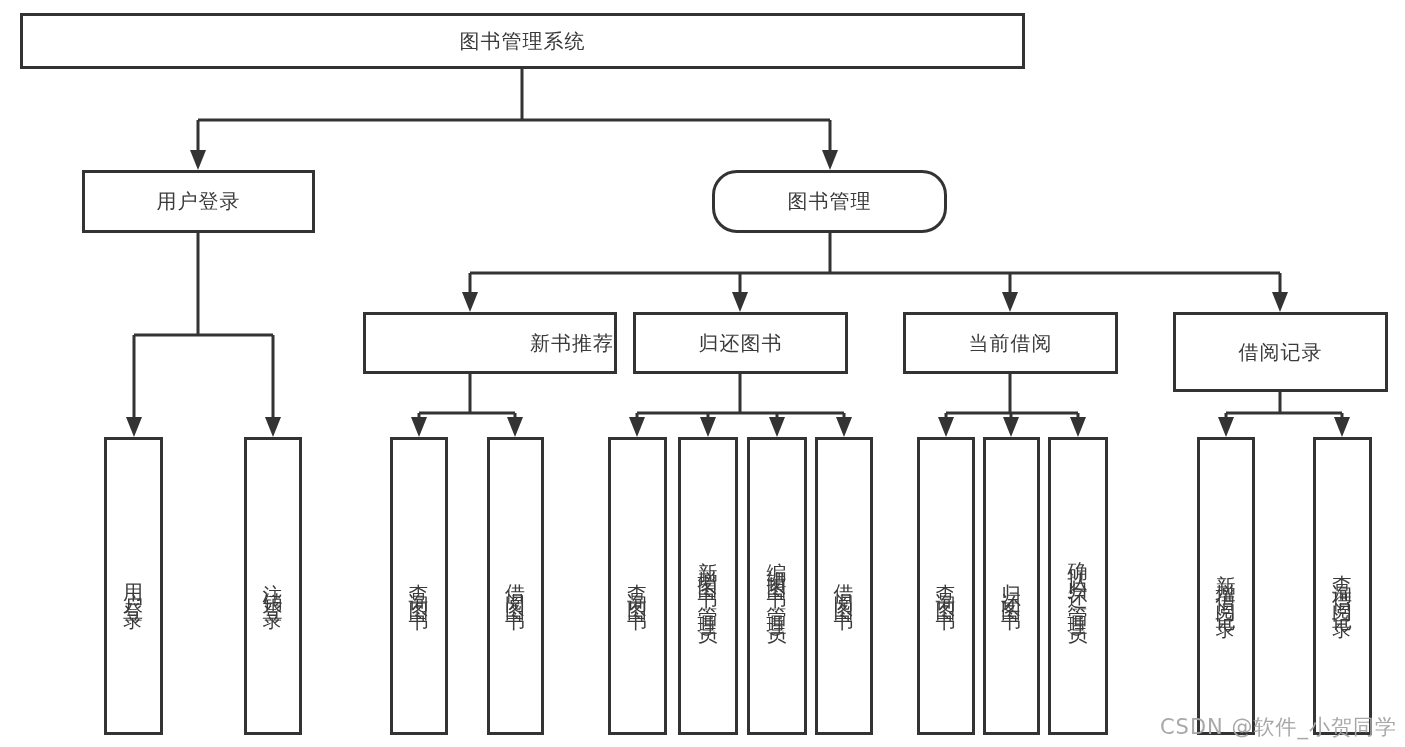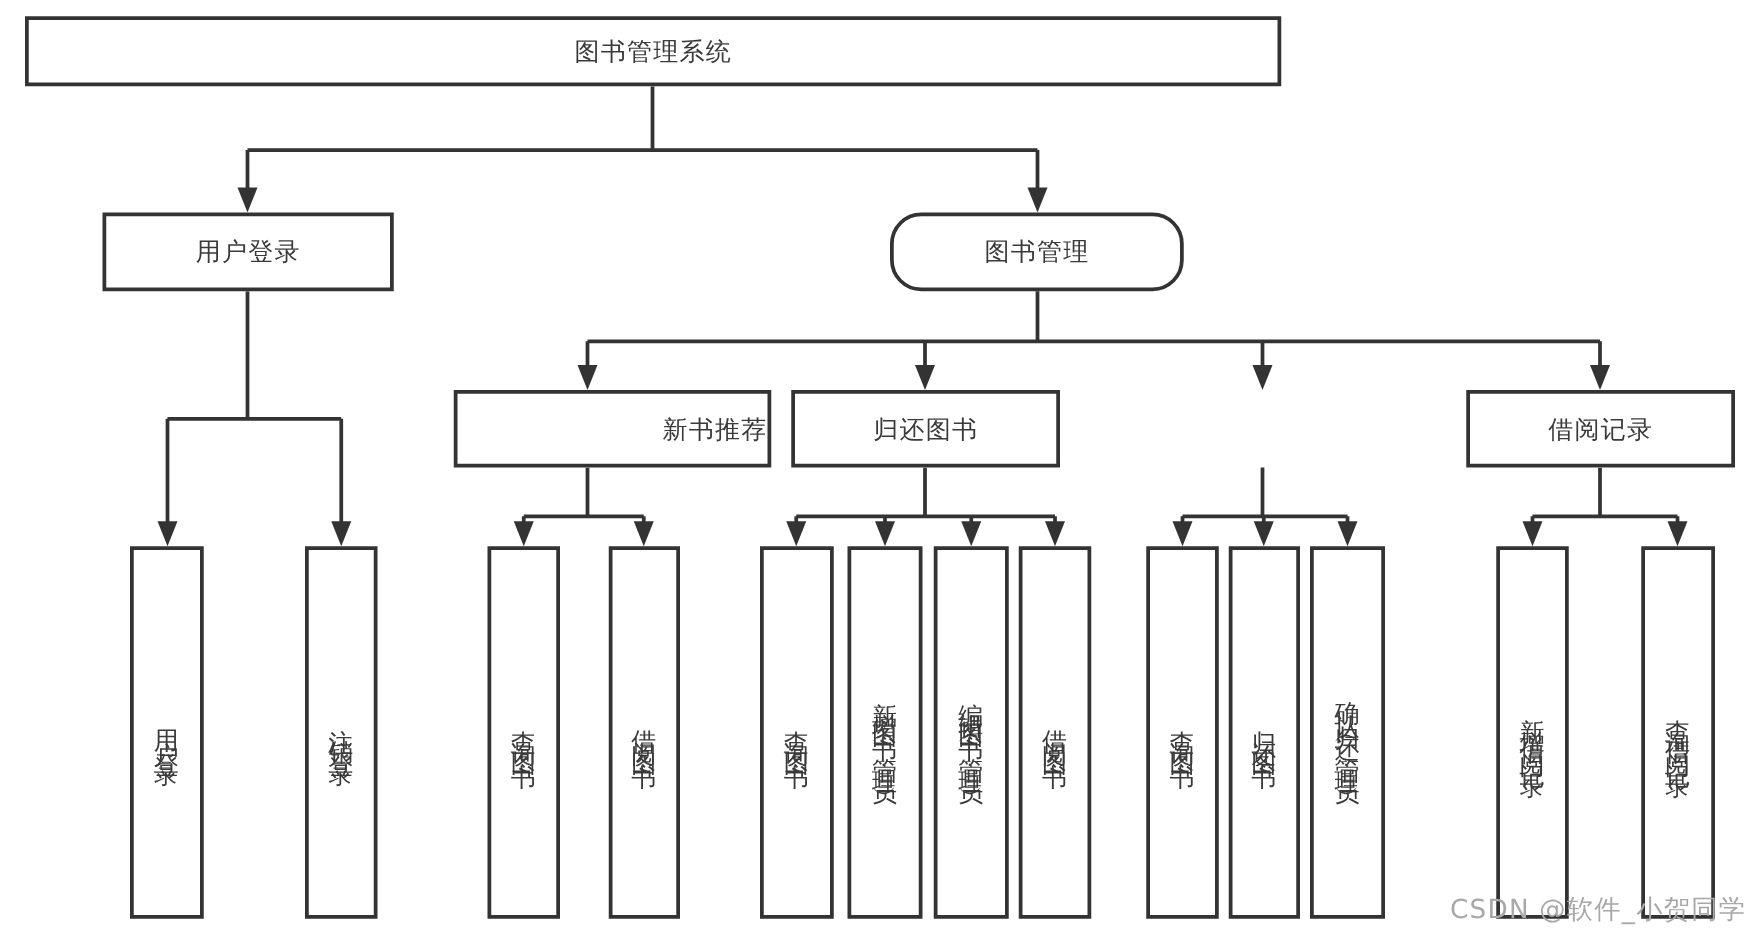--- a/index.html
+++ b/index.html
@@ -114,21 +114,24 @@
   <div class="box" style="left:712px; top:170px; width:235px; height:63px;border-radius:25px;">
     <span class="hlabel">图书管理</span>
   </div>
 
   <div class="box" style="left:363px; top:312px; width:254px; height:62px;justify-content:flex-end;">
     <span class="hlabel">新书推荐</span>
   </div>
   <div class="box" style="left:633px; top:312px; width:215px; height:62px;">
     <span class="hlabel">归还图书</span>
   </div>
-  <div class="box" style="left:1173px; top:312px; width:215px; height:62px;">
+  <div class="box" style="left:903px; top:312px; width:215px; height:62px;">
+    <span class="hlabel">当前借阅</span>
+  </div>
+  <div class="box" style="left:1173px; top:312px; width:215px; height:80px;">
     <span class="hlabel">借阅记录</span>
   </div>
 
   <div class="box" style="left:104px; top:437px; width:59px; height:298px;">
     <span class="vtext">用户登录</span>
   </div>
   <div class="box" style="left:244px; top:437px; width:58px; height:298px;">
     <span class="vtext">注销登录</span>
   </div>
 

